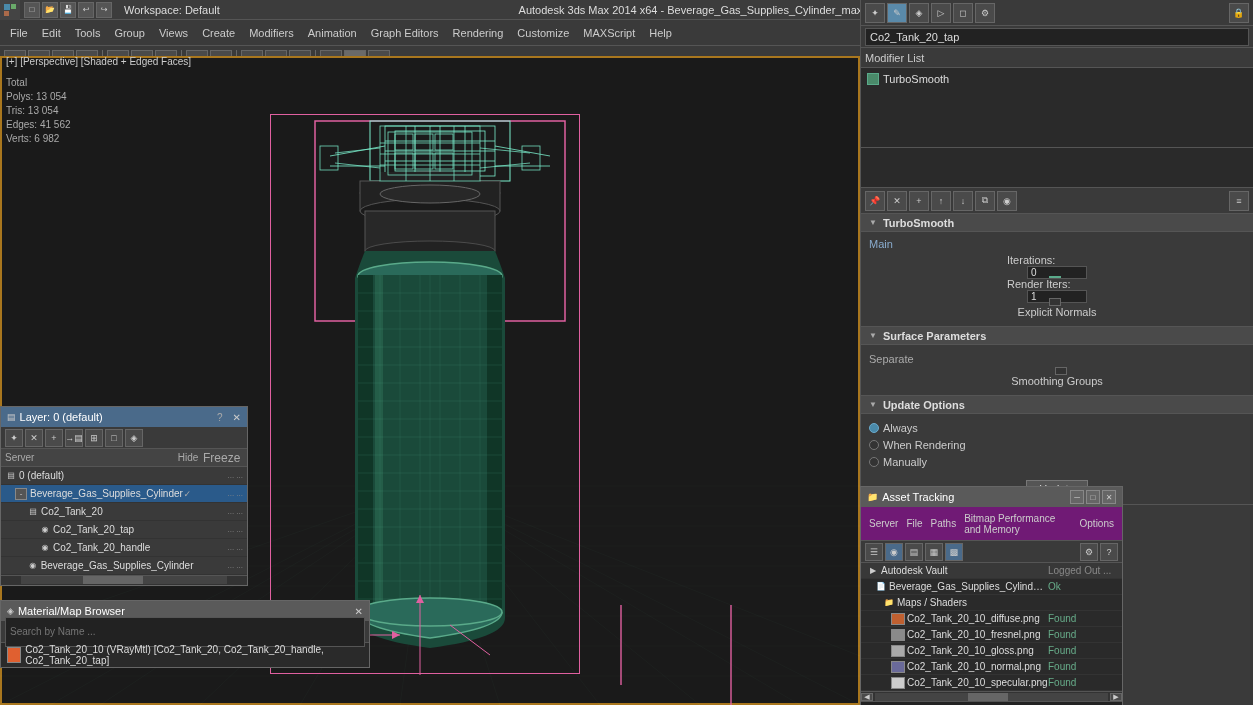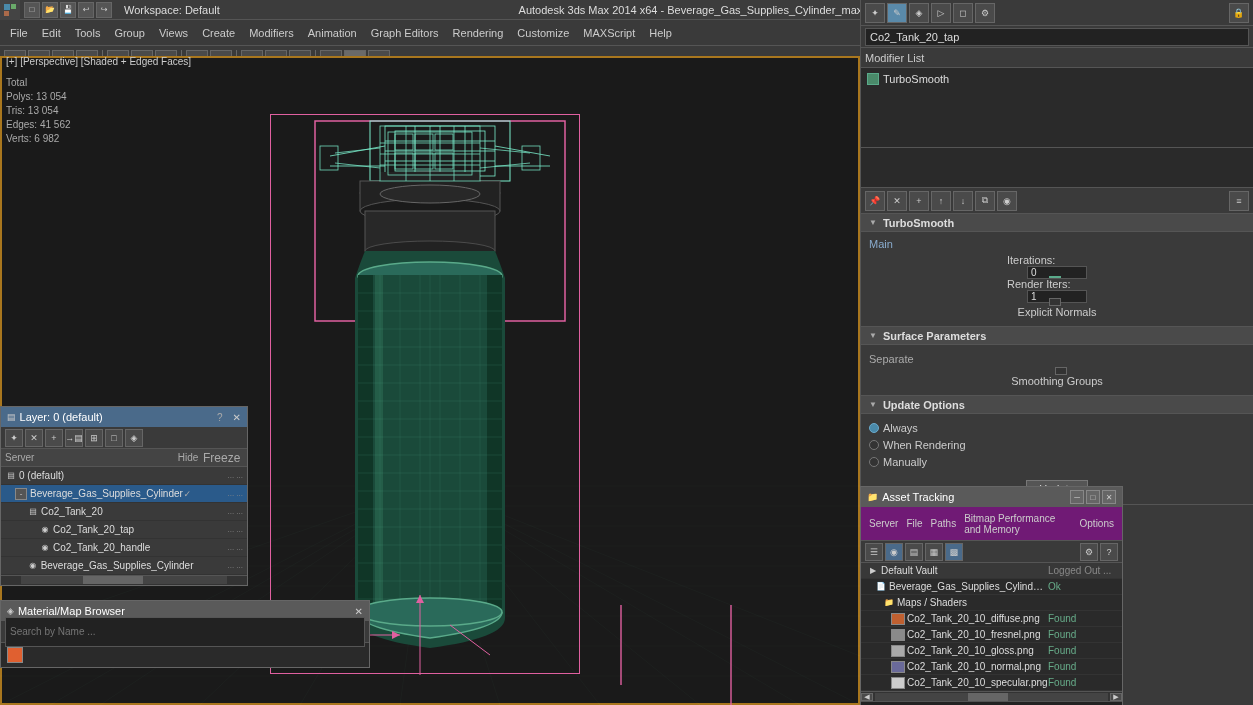--- a/index.html
+++ b/index.html
@@ -1080,20 +1080,21 @@
   <div id="material-titlebar">
     <span class="mat-title-icon">◈</span>
     <span class="mat-title-text">Material/Map Browser</span>
     <span class="mat-close">✕</span>
   </div>
   <div id="material-search">
     <input class="mat-search-input" placeholder="Search by Name ..." style="">
   </div>
   <div id="material-item">
     <div class="mat-color-swatch"></div>
+    <span class="mat-item-text">Co2_Tank_20_10 (VRayMtl) [Co2_Tank_20, Co2_Tank_20_handle, Co2_Tank_20_tap]</span>
   </div>
 </div>
 
 <div id="asset-panel">
   <div id="asset-titlebar">
     <span class="asset-title-icon">📁</span>
     <span class="asset-title-text">Asset Tracking</span>
     <div class="asset-win-btns">
       <div class="asset-win-btn">─</div>
       <div class="asset-win-btn">□</div>
@@ -1115,21 +1116,21 @@
     <div class="asset-tb-btn active">▩</div>
     <div style="flex:1;"></div>
     <div class="asset-tb-btn">⚙</div>
     <div class="asset-tb-btn">?</div>
   </div>
   <div id="asset-table">
 
     <div class="asset-row header-row">
       <span class="asset-indent" style="width:2px;"></span>
       <span class="asset-icon">▶</span>
-      <span class="asset-name">Default Vault</span>
+      <span class="asset-name">Autodesk Vault</span>
       <span class="asset-status logged">Logged Out ...</span>
     </div>
 
     <div class="asset-row">
       <span class="asset-indent" style="width:10px;"></span>
       <span class="asset-icon">📄</span>
       <span class="asset-name">Beverage_Gas_Supplies_Cylinder_max_vray.max</span>
       <span class="asset-status ok">Ok</span>
     </div>
 

